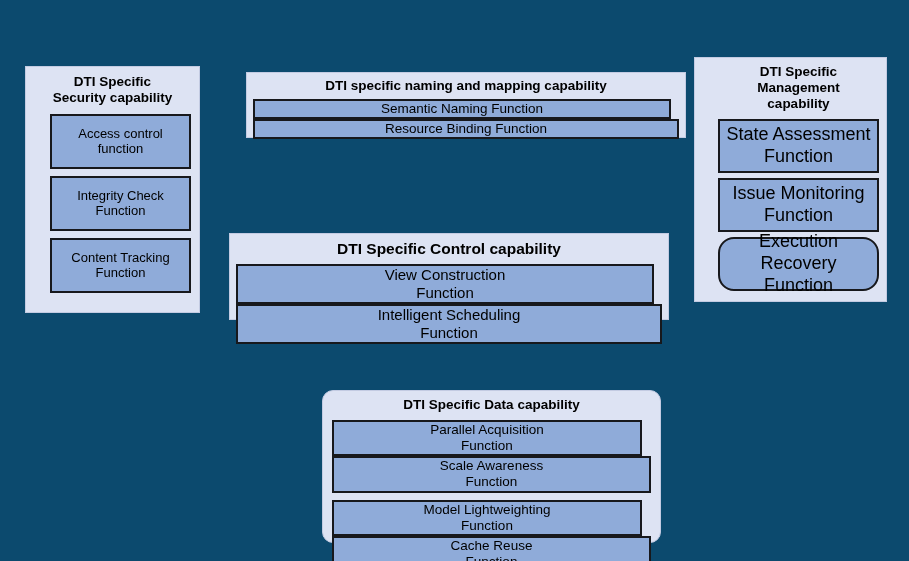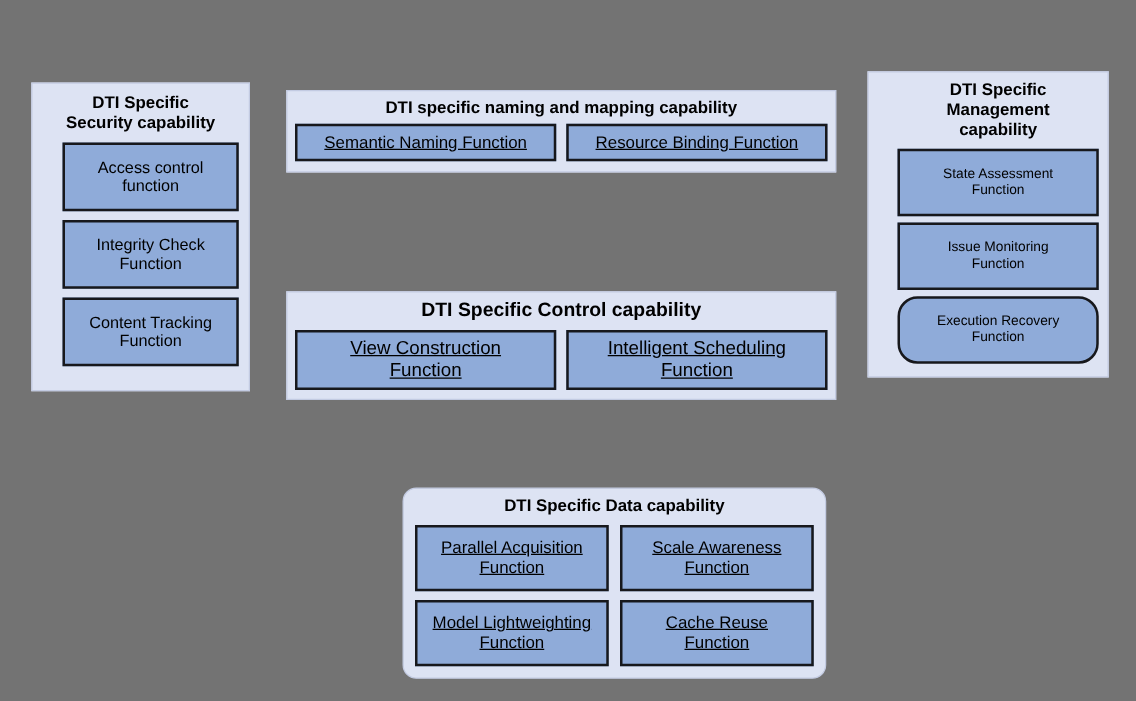--- a/index.html
+++ b/index.html
@@ -12,21 +12,21 @@
     height: 561px;
     position: relative;
     overflow: hidden;
     font-family: "Liberation Sans", sans-serif;
     -webkit-font-smoothing: antialiased;
   }
 
   .canvas {
     position: absolute;
     inset: 0;
-    background: #737373;
+    background: #0c4a6e;
   }
 
   
   .panel {
     position: absolute;
     background: #dde3f3;
     border: 1px solid #c3cbe2;
     box-sizing: border-box;
     display: flex;
     flex-direction: column;
@@ -40,22 +40,21 @@
     white-space: pre-line;
   }
 
   .panel-body {
     display: flex;
     flex-direction: column;
   }
 
   .row {
     display: flex;
-    flex-direction: row;
-    text-decoration: underline;
+    flex-direction: column;
   }
 
   
   .fbox {
     background: #8fabd9;
     border: 2px solid #17181c;
     box-sizing: border-box;
     color: #000000;
     display: flex;
     align-items: center;
@@ -70,23 +69,24 @@
     left: 25px;  top: 66px;
     width: 175px; height: 247px;
     padding: 7px 8px 8px 8px;
   }
   #panel-security .panel-title { font-size: 13.5px; margin-bottom: 8px; }
   #panel-security .fbox { height: 55px; font-size: 13px; margin-bottom: 7px; margin-left: 16px; }
   #panel-security .fbox:last-child { margin-bottom: 0; }
 
   
   #panel-naming {
-    left: 229px; top: 72px;
+    left: 246px; top: 72px;
     width: 440px; height: 66px;
     padding: 5px 6px 6px 6px;
+    justify-content: space-between;
   }
   #panel-naming .panel-title { font-size: 13.5px; margin-bottom: 5px; }
   #panel-naming .fbox { height: 30px; font-size: 13.5px; flex: 1; }
   #panel-naming .fbox.first { margin-right: 8px; }
 
   
   #panel-control {
     left: 229px; top: 233px;
     width: 440px; height: 87px;
     padding: 6px 6px 7px 6px;
@@ -95,21 +95,21 @@
   #panel-control .fbox { height: 48px; font-size: 15px; flex: 1; }
   #panel-control .fbox.first { margin-right: 8px; }
 
   
   #panel-management {
     left: 694px; top: 57px;
     width: 193px; height: 245px;
     padding: 6px 7px 7px 23px;
   }
   #panel-management .panel-title { font-size: 13.5px; margin-bottom: 7px; }
-  #panel-management .fbox { height: 54px; font-size: 11px; margin-bottom: 5px; }
+  #panel-management .fbox { height: 54px; font-size: 18px; margin-bottom: 5px; }
   #panel-management .fbox:last-child { margin-bottom: 0; border-radius: 16px; }
 
   
   #panel-data {
     left: 322px; top: 390px;
     width: 339px; height: 153px;
     padding: 6px 9px 8px 9px;
     border-radius: 11px;
   }
   #panel-data .panel-title { font-size: 13.5px; margin-bottom: 7px; }

